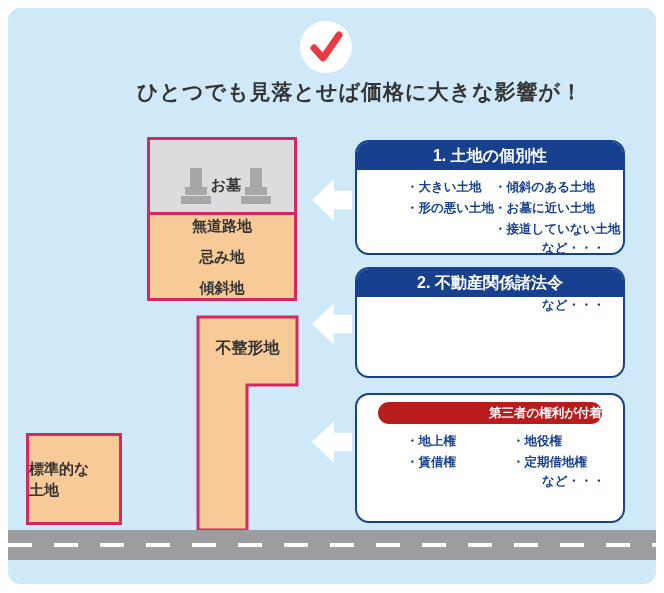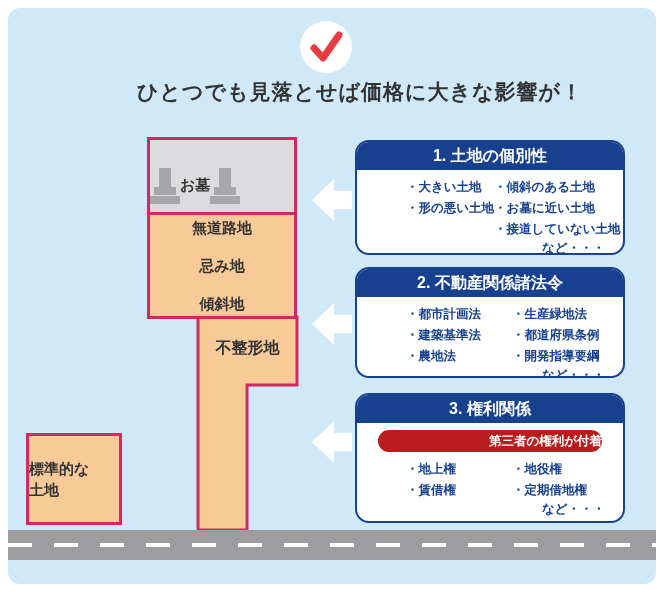--- a/index.html
+++ b/index.html
@@ -6,23 +6,23 @@
   body{width:664px;height:593px;position:relative;font-family:"Liberation Sans","DejaVu Sans",sans-serif;}
   .panel{position:absolute;left:8px;top:8px;width:648px;height:576px;background:#cfe9f8;border-radius:12px;overflow:hidden;}
 
   
   .check-badge{position:absolute;left:292px;top:13px;width:52px;height:52px;background:#ffffff;border-radius:50%;display:flex;align-items:center;justify-content:center;}
 
   
   .title{position:absolute;left:0;top:70px;width:648px;text-align:center;font-size:21px;font-weight:bold;color:#333333;letter-spacing:1px;padding-left:28px;}
 
   
-  .grave-box{position:absolute;left:139px;top:129px;width:150px;height:97px;background:#dcdcdf;border:3px solid #d22960;box-sizing:border-box;display:flex;align-items:center;justify-content:flex-start;}
+  .grave-box{position:absolute;left:139px;top:129px;width:150px;height:97px;background:#dcdcdf;border:3px solid #d22960;box-sizing:border-box;display:flex;align-items:center;justify-content:center;padding-left:8px;}
   .grave-box .lbl{font-size:15px;font-weight:bold;color:#333;}
-  .muro-box{position:absolute;left:139px;top:204px;width:150px;height:107px;background:#f7ca97;border:3px solid #d22960;box-sizing:border-box;display:flex;flex-direction:column;align-items:center;justify-content:center;gap:18px;}
+  .muro-box{position:absolute;left:139px;top:204px;width:150px;height:89px;background:#f7ca97;border:3px solid #d22960;box-sizing:border-box;display:flex;flex-direction:column;align-items:center;justify-content:center;gap:11px;}
   .muro-box div{font-size:15px;font-weight:bold;color:#333;line-height:20px;}
   .irregular-svg{position:absolute;left:0;top:0;width:648px;height:576px;pointer-events:none;}
   .irregular-label{position:absolute;left:190px;top:330px;width:99px;text-align:center;font-size:16px;font-weight:bold;color:#333;}
   .standard-box{position:absolute;left:18px;top:425px;width:96px;height:92px;background:#f7ca97;border:3px solid #d22960;box-sizing:border-box;display:flex;flex-direction:column;justify-content:center;}
   .standard-box div{font-size:15px;font-weight:bold;color:#333;line-height:21px;}
 
   
   .road{position:absolute;left:0;top:522px;width:648px;height:30px;background:#9d9da0;}
   .road-line{position:absolute;left:0;top:13px;width:100%;height:4px;background:repeating-linear-gradient(90deg,#ffffff 0 24px,transparent 24px 46px);}
 
@@ -106,37 +106,24 @@
         <div class="item">傾斜のある土地</div>
         <div class="item">お墓に近い土地</div>
         <div class="item">接道していない土地</div>
       </div>
     </div>
     <div class="more">など・・・</div>
   </section>
 
   <section class="info-box b2">
     <header>2. 不動産関係諸法令</header>
-    <div class="cols">
-      <div class="col left">
-        <div class="item">都市計画法</div>
-        <div class="item">建築基準法</div>
-        <div class="item">農地法</div>
-      </div>
-      <div class="col right">
-        <div class="item">生産緑地法</div>
-        <div class="item">都道府県条例</div>
-        <div class="item">開発指導要綱</div>
-      </div>
-    </div>
     <div class="more">など・・・</div>
   </section>
 
   <section class="info-box b3">
-    <header>3. 権利関係</header>
     <div class="pill">第三者の権利が付着</div>
     <div class="cols">
       <div class="col left">
         <div class="item">地上権</div>
         <div class="item">賃借権</div>
       </div>
       <div class="col right">
         <div class="item">地役権</div>
         <div class="item">定期借地権</div>
       </div>

